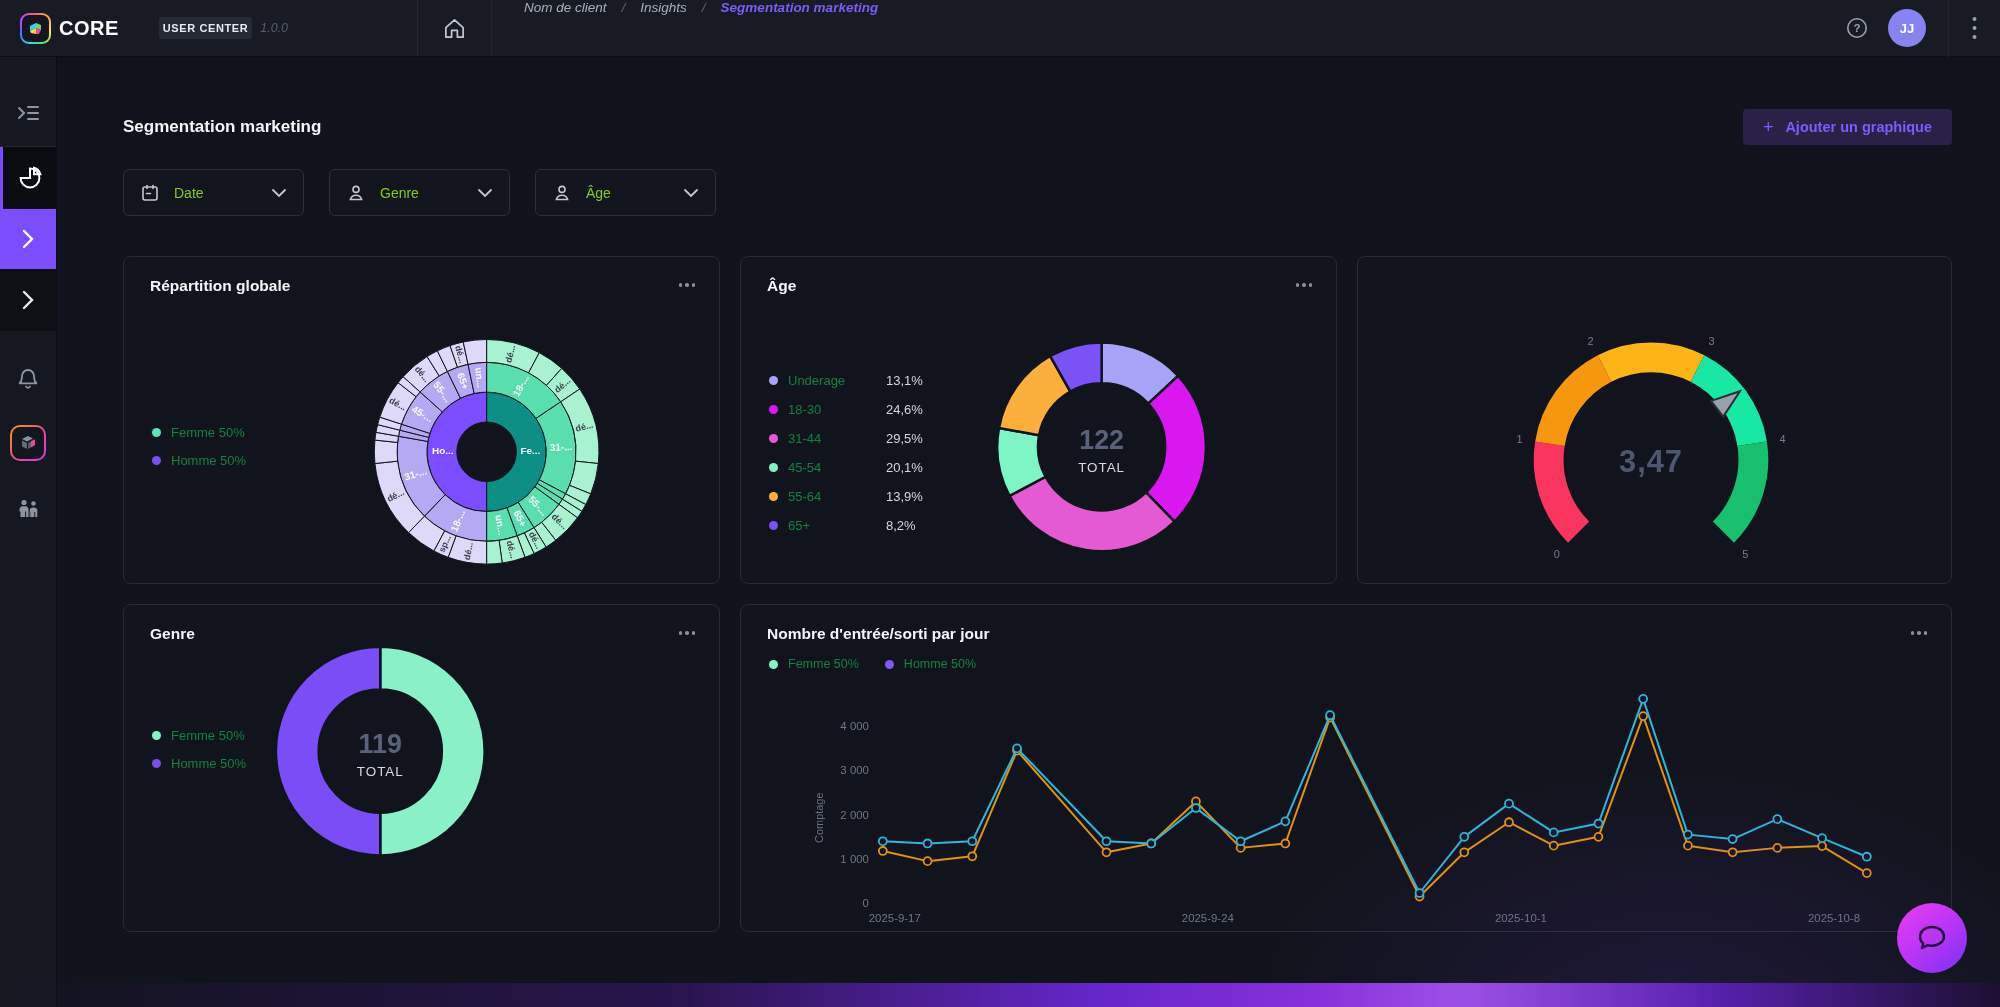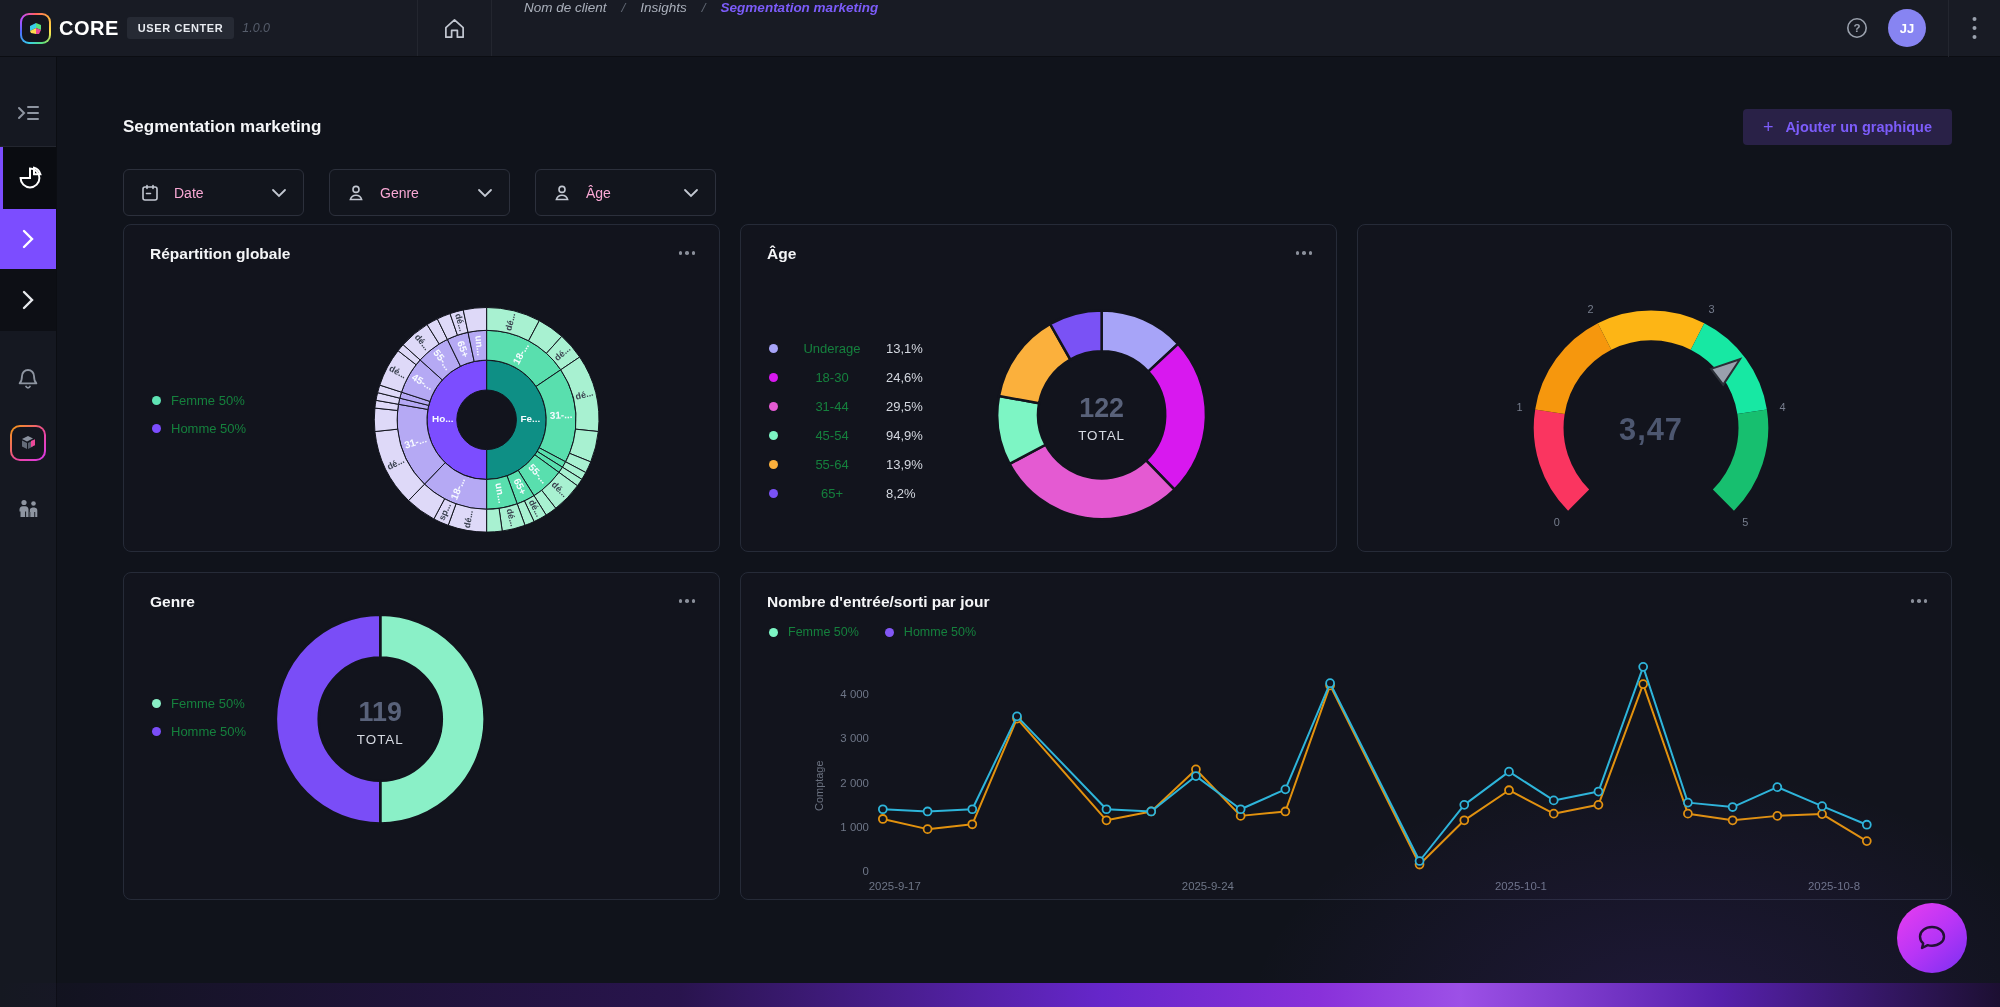--- a/index.html
+++ b/index.html
@@ -9,21 +9,21 @@
   
   .topbar { position:absolute; top:0; left:0; right:0; height:57px; background:#181b24;
             border-bottom:1px solid #0b0d12; display:flex; align-items:stretch; z-index:30; }
   .brand { display:flex; align-items:center; gap:8px; padding-left:20px; width:417px; }
   .brand-logo { width:31px; height:31px; border-radius:9px; padding:2px; cursor:pointer;
                 background:conic-gradient(#ff5f5f,#ffb13d,#ffe44d,#59e07c,#38cdea,#4d6bff,#c44dff,#ff5f5f); }
   .brand-logo-inner { width:100%; height:100%; border-radius:7px; background:#14161f;
                       display:flex; align-items:center; justify-content:center; }
   .brand-name { font-size:20px; font-weight:800; letter-spacing:.5px; color:#fff; }
   .brand-badge { font-size:11px; font-weight:700; letter-spacing:.6px; color:#e7eaf0;
-                 background:#262a34; padding:5px 11px; border-radius:3px; }
+                 background:#262a34; padding:5px 4px; border-radius:3px;margin-left:32px; }
   .brand-version { font-size:12.5px; font-style:italic; color:#565d6b; }
   .tdiv { width:1px; background:#23262f; }
   .home-btn { width:73px; display:flex; align-items:center; justify-content:center;
               background:none; border:none; cursor:pointer; }
   .breadcrumb { display:flex; margin-left:32px; font-size:13.5px; font-style:italic; }
   .breadcrumb .bc-item { color:#aab0bb; cursor:pointer; }
   .breadcrumb .bc-item.current { color:#7c5cfa; font-weight:700; cursor:default; }
   .breadcrumb .bc-sep { color:#5f6672; margin:0 15px; }
   .top-right { margin-left:auto; display:flex; align-items:center; }
   .help-btn { background:none; border:none; cursor:pointer; margin-right:20px; display:flex; }
@@ -62,25 +62,25 @@
              font-family:inherit; cursor:pointer; }
   .add-btn .plus { font-size:18px; font-weight:400; line-height:14px; }
   .tabs { margin-top:16px; display:flex; gap:42px; }
   .tab { background:none; border:none; font-family:inherit; font-size:14.5px; font-weight:700;
          color:#9ba1ad; padding:0 2px 9px; cursor:pointer; border-bottom:2px solid transparent; }
   .tab.active { color:#7c5cfa; border-bottom-color:#7c5cfa; }
   .filters { margin-top:24px; display:flex; gap:25px; }
   .filter { display:flex; align-items:center; gap:14px; height:47px; min-width:181px;
             background:rgba(255,255,255,0.012); border:1px solid #2c303c; border-radius:6px;
             padding:0 16px; cursor:pointer; font-family:inherit; }
-  .filter .f-label { font-size:14px; color:#f9a8d4; }
+  .filter .f-label { font-size:14px; color:#84cc16; }
   .filter .f-chevron { margin-left:auto; display:flex; }
 
-  .grid { margin-top:8px; display:grid; grid-template-columns:597px 597px 1fr;
-          grid-template-rows:328px 328px; gap:20px;text-align:center; }
+  .grid { margin-top:40px; display:grid; grid-template-columns:597px 597px 1fr;
+          grid-template-rows:328px 328px; gap:20px; }
   .card { position:relative; background:#12141d; border:1px solid #262b38; border-radius:8px; overflow:hidden; }
   .card.wide { grid-column:2 / 4; }
   .card-head { position:absolute; top:20px; left:26px; right:22px; display:flex;
                justify-content:space-between; align-items:flex-start; z-index:3; }
   .card-title { font-size:15.5px; font-weight:700; color:#f4f5f7; }
   .kebab-h { background:none; border:none; cursor:pointer; display:flex; gap:3px; padding:6px 2px; }
   .kebab-h span { width:3.5px; height:3.5px; border-radius:50%; background:#8a8f9a; display:block; }
   .chart-svg { position:absolute; inset:0; width:100%; height:100%; }
 
   .legend { position:absolute; z-index:2; display:flex; flex-direction:column; gap:13px; }
@@ -383,21 +383,21 @@
             <span class="legend-value">24,6%</span>
           </div>
           <div class="legend-item">
             <span class="legend-dot" style="background:#e45ad2"></span>
             <span class="legend-label">31-44</span>
             <span class="legend-value">29,5%</span>
           </div>
           <div class="legend-item">
             <span class="legend-dot" style="background:#7df5c4"></span>
             <span class="legend-label">45-54</span>
-            <span class="legend-value">94,9%</span>
+            <span class="legend-value">20,1%</span>
           </div>
           <div class="legend-item">
             <span class="legend-dot" style="background:#fbb03c"></span>
             <span class="legend-label">55-64</span>
             <span class="legend-value">13,9%</span>
           </div>
           <div class="legend-item">
             <span class="legend-dot" style="background:#7a52f5"></span>
             <span class="legend-label">65+</span>
             <span class="legend-value">8,2%</span>

